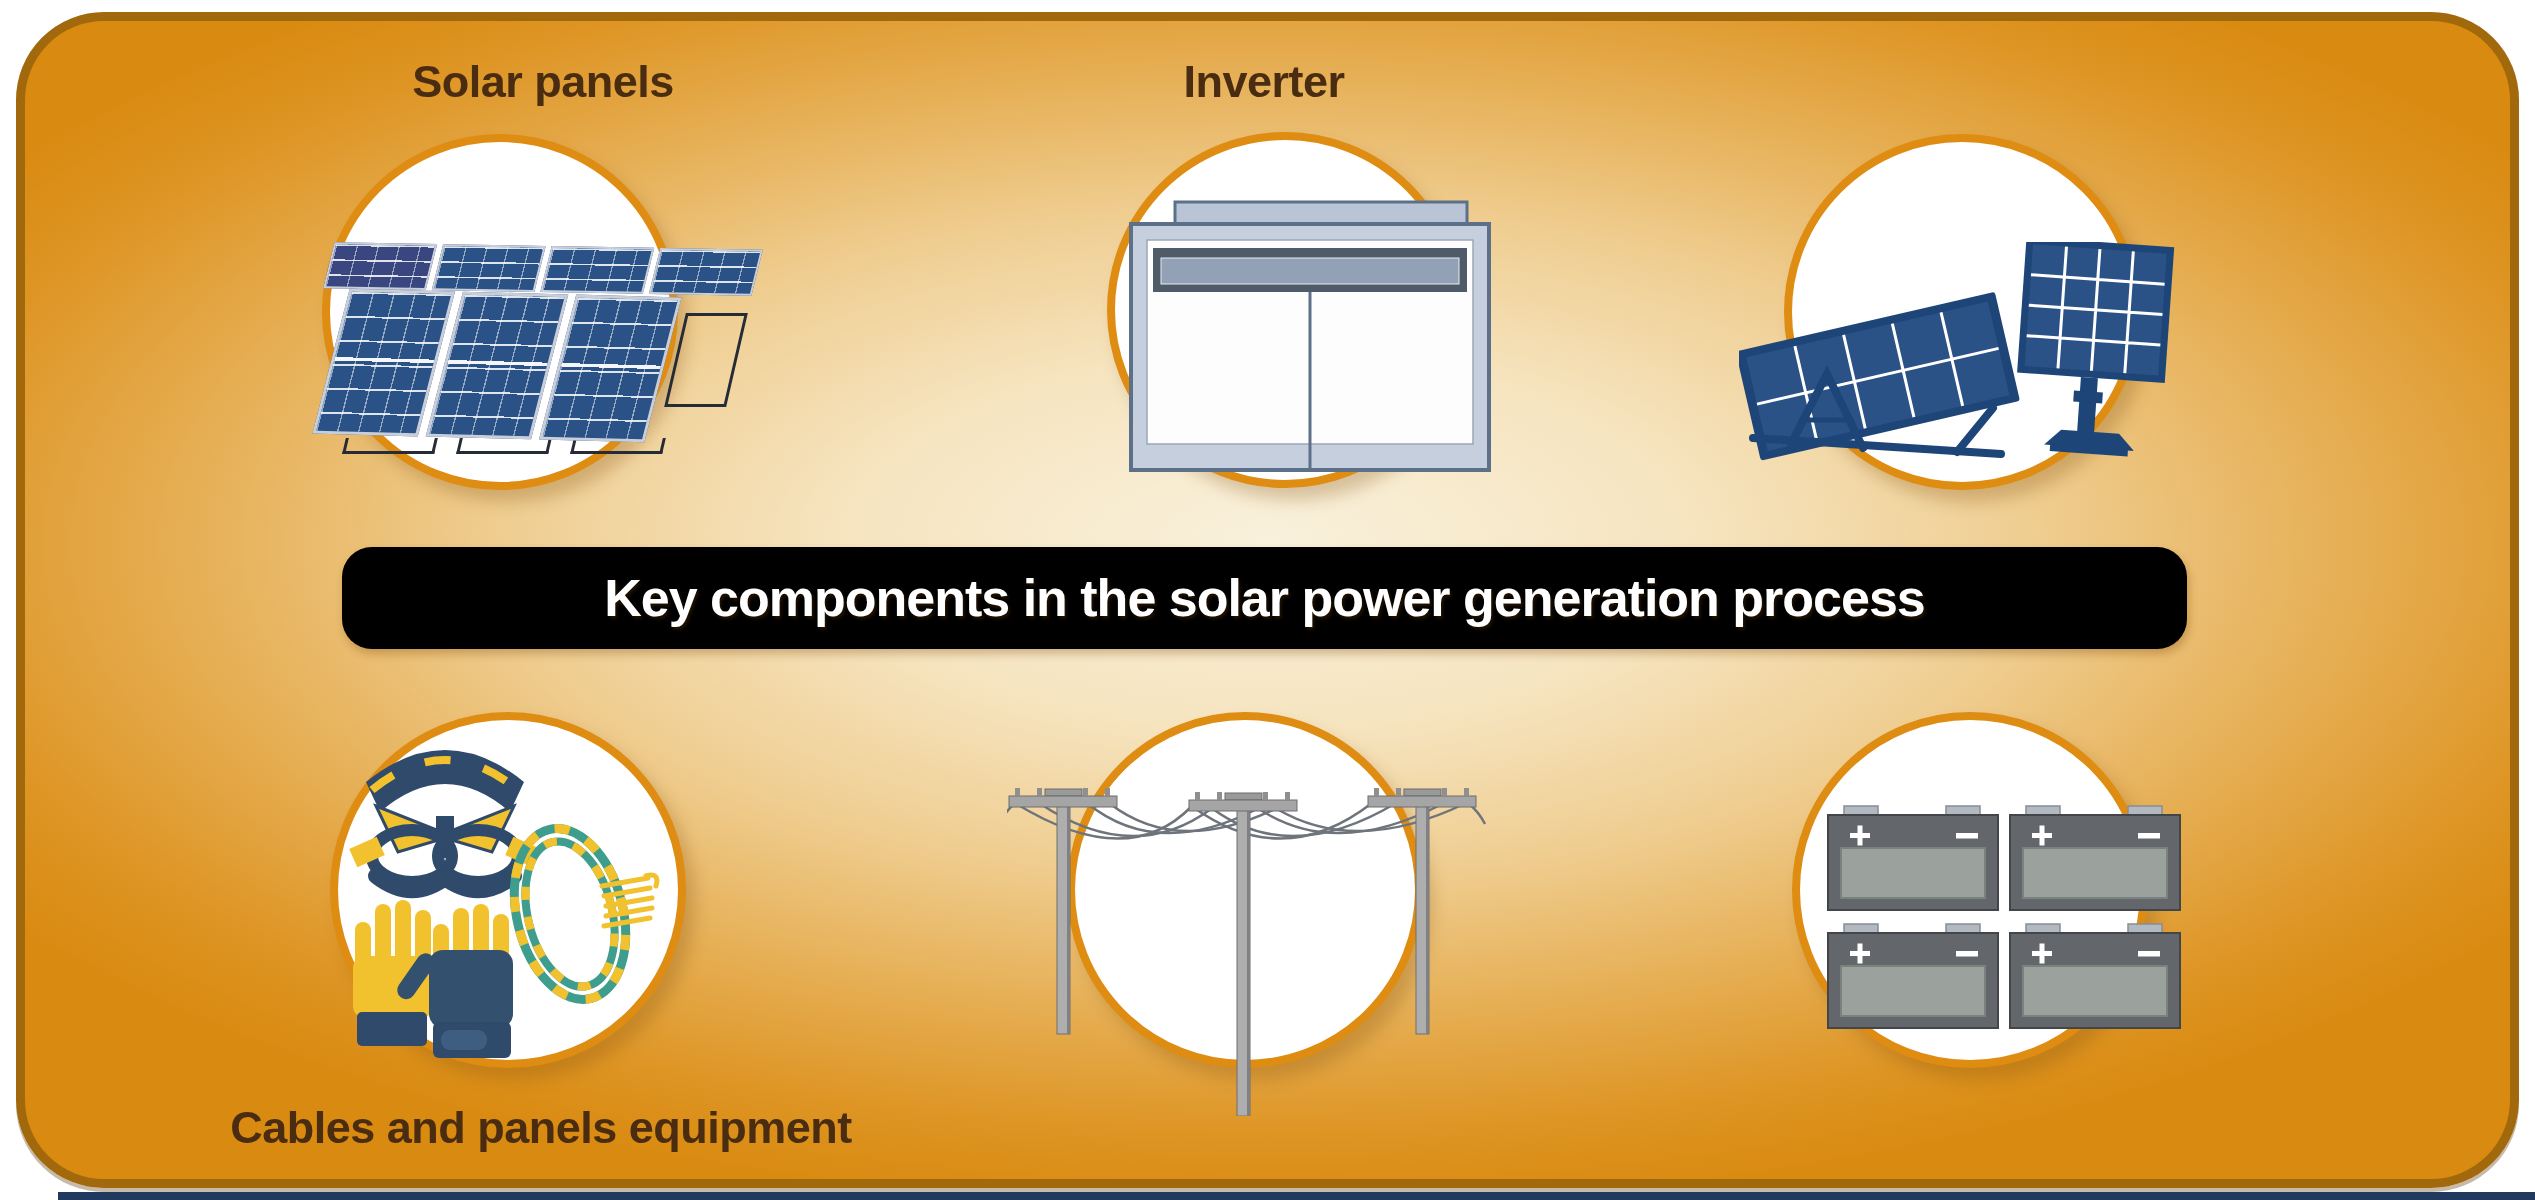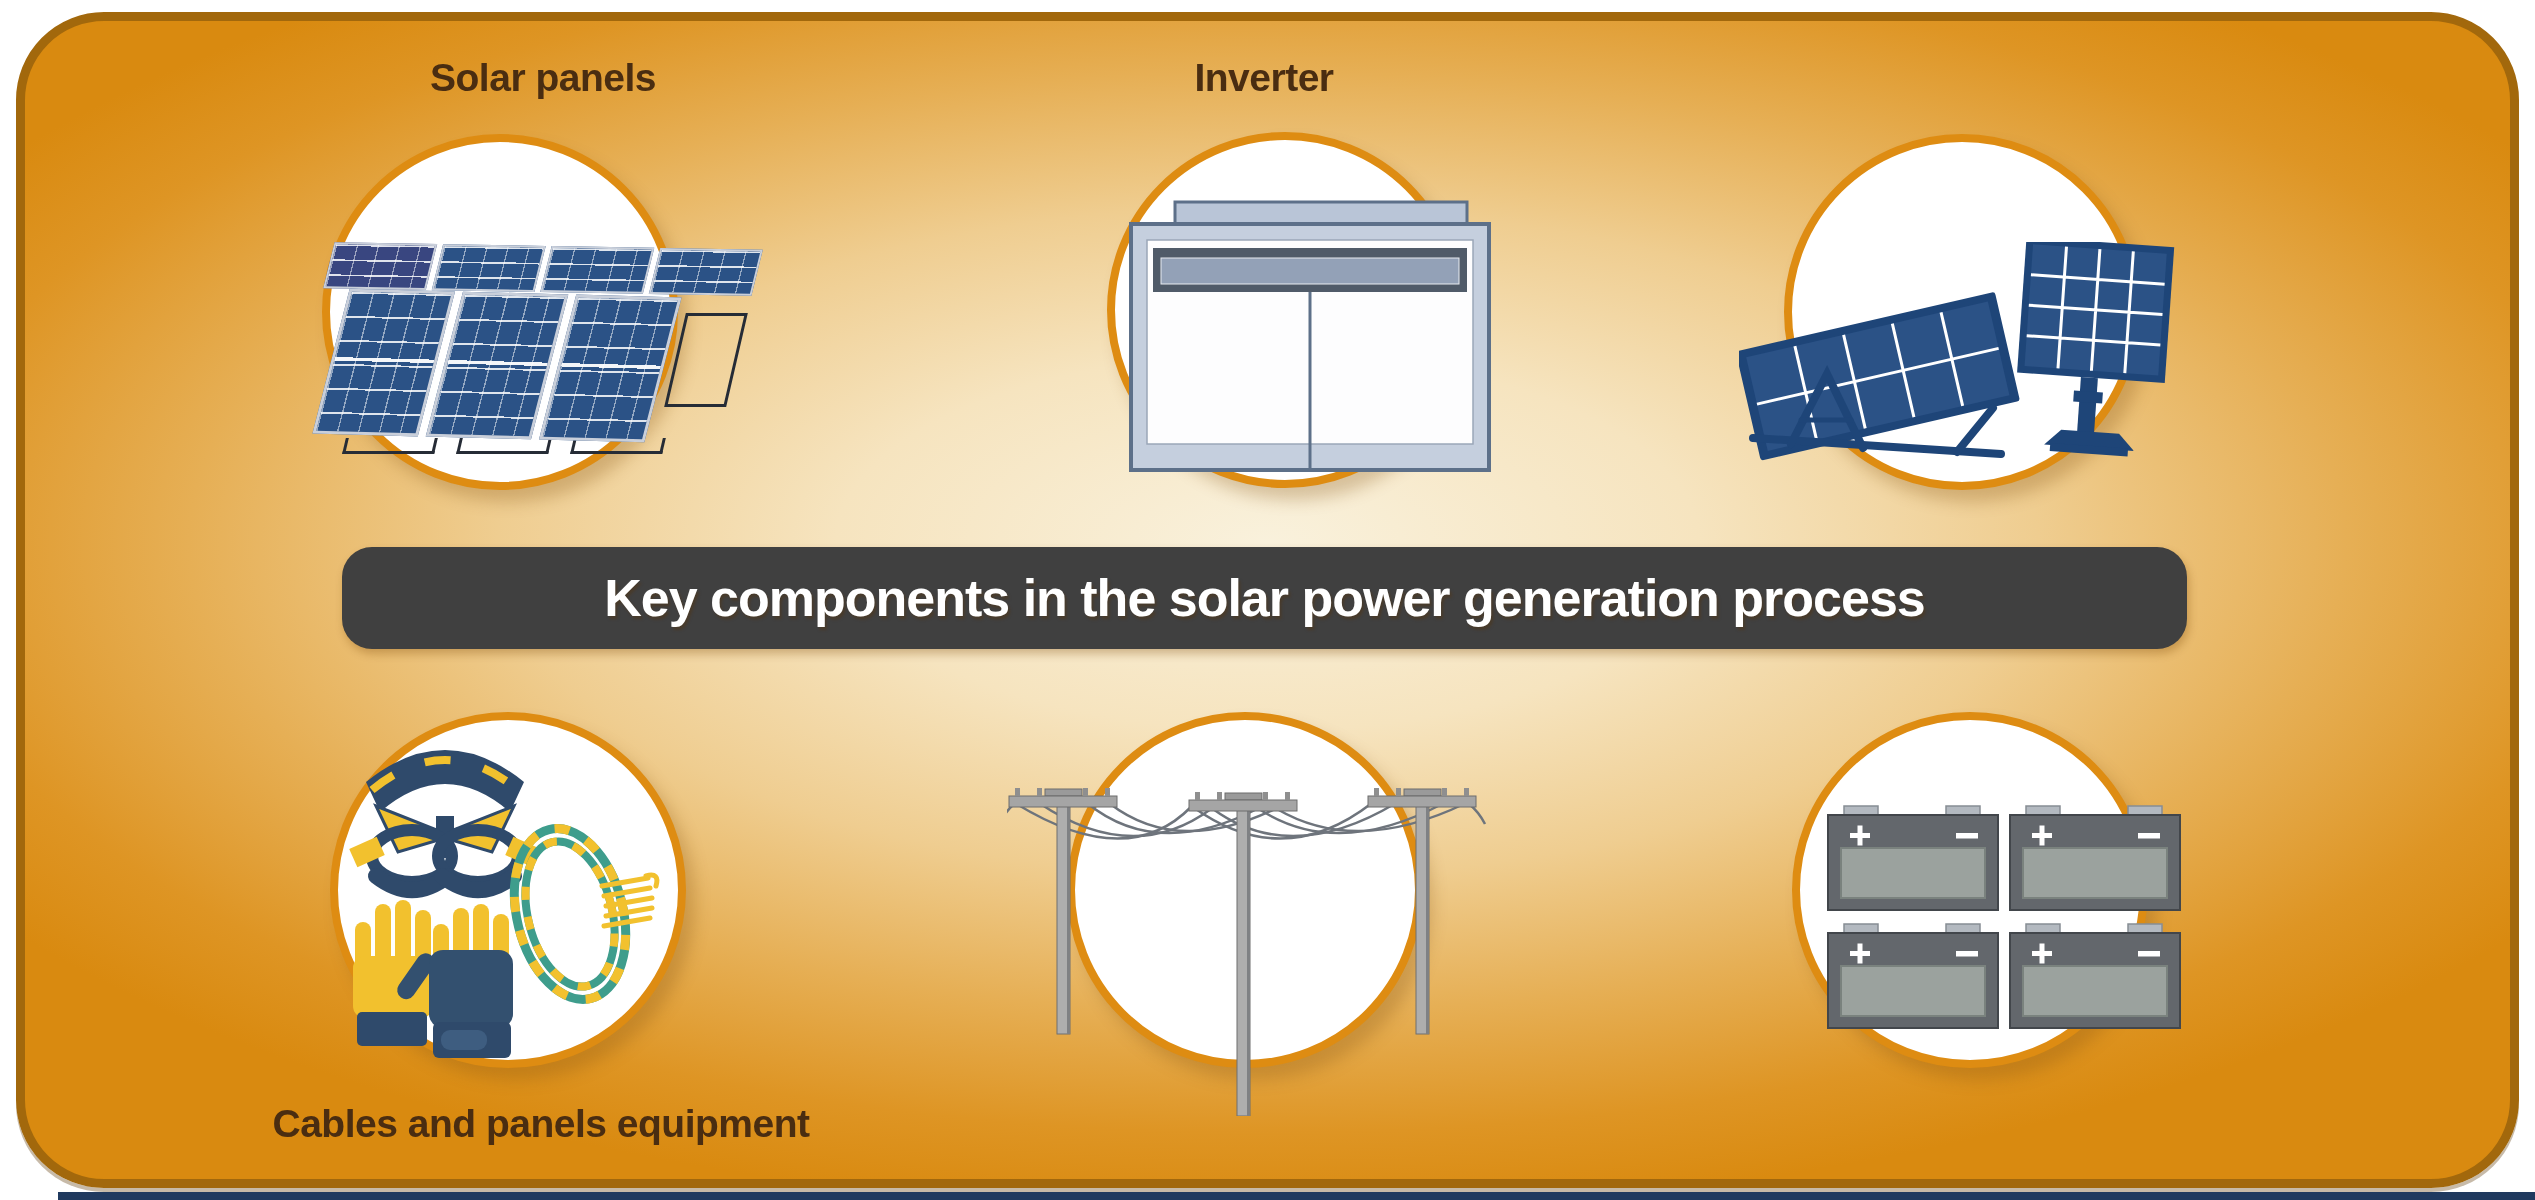--- a/index.html
+++ b/index.html
@@ -16,32 +16,32 @@
       #F9F1DC 0%, #F6E4BF 28%, #EFCD90 50%, #E6AF55 70%, #DE9524 88%, #D98A10 100%);
     box-shadow:0 4px 0 rgba(95,58,5,.35);
   }
   .bottom-strip{
     position:absolute;left:58px;top:1192px;width:2477px;height:8px;
     background:#203A5F;
   }
   
   .banner{
     position:absolute;left:342px;top:547px;width:1845px;height:102px;
-    background:#404040;border-radius:30px;
+    background:#000000;border-radius:30px;
     box-shadow:2px 5px 9px rgba(125,70,5,.32);
     display:flex;align-items:center;justify-content:center;
   }
   .banner-title{
     color:#FFFFFF;font-size:52px;font-weight:700;letter-spacing:-1px;
     text-shadow:2px 3px 3px rgba(90,50,0,.35);white-space:nowrap;
   }
   
   .comp-label{
     position:absolute;transform:translateX(-50%);
-    color:#4A2D11;font-size:39px;font-weight:700;letter-spacing:-.5px;
+    color:#4A2D11;font-size:45px;font-weight:700;letter-spacing:-.5px;
     white-space:nowrap;
   }
   
   .item{position:absolute;width:356px;height:356px;}
   .circle{
     position:absolute;inset:0;border-radius:50%;
     background:#FFFFFF;border:8px solid #DE8C12;box-sizing:border-box;
     box-shadow:9px 12px 16px rgba(130,80,15,.28);
   }
   .icon-layer{position:absolute;z-index:3;}

